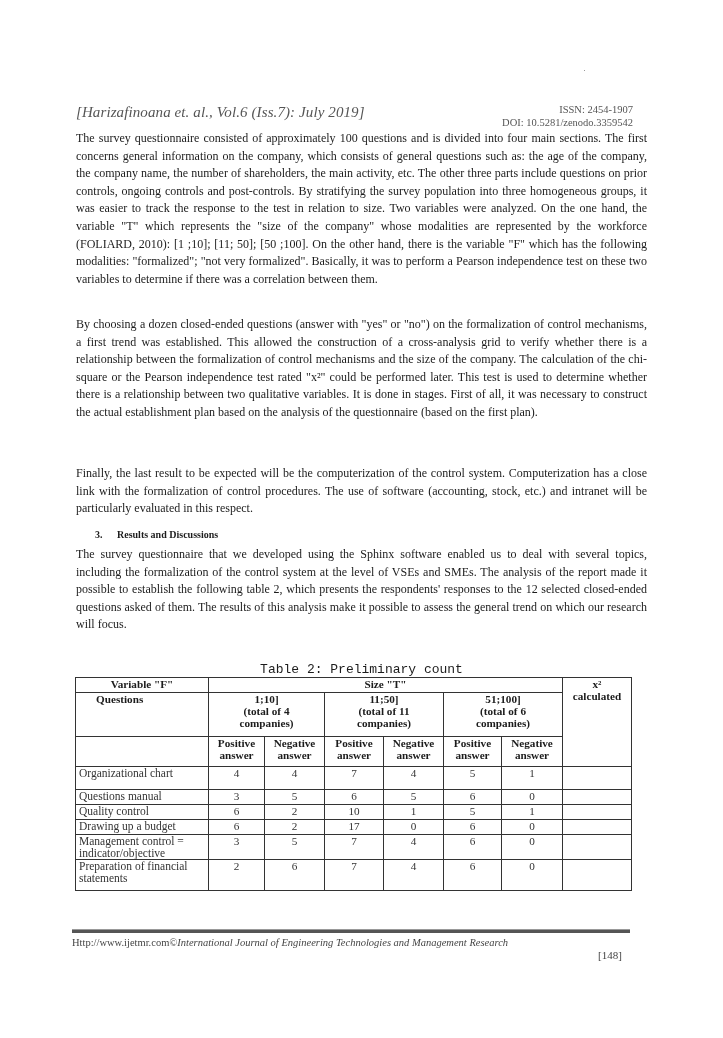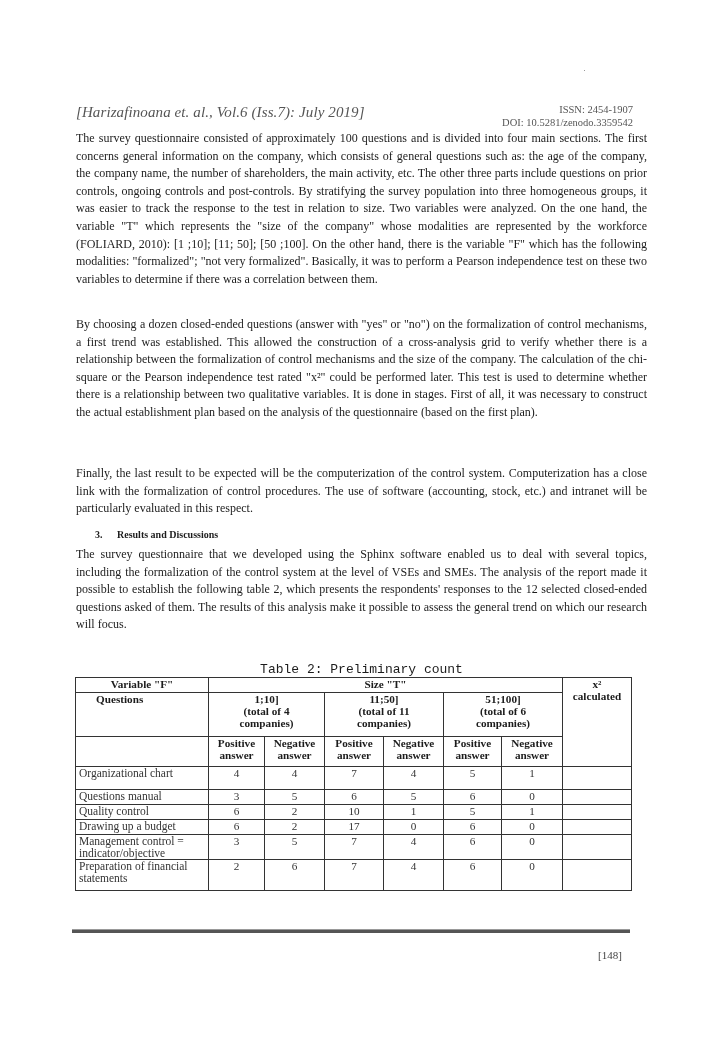--- a/index.html
+++ b/index.html
@@ -178,14 +178,17 @@
           <td class="n">4</td>
           <td class="n">6</td>
           <td class="n">0</td>
           <td></td>
         </tr>
       </tbody>
   </table>
 
   <div class="footer-rule2"></div>
   <div class="footer-rule"></div>
+  <div class="footer-left">
+    <span>Http://www.ijetmr.com</span><span class="ital">©International Journal of Engineering Technologies and Management Research</span>
+  </div>
   <div class="footer-right">[148]</div>
 </div>
 
 </body></html>

